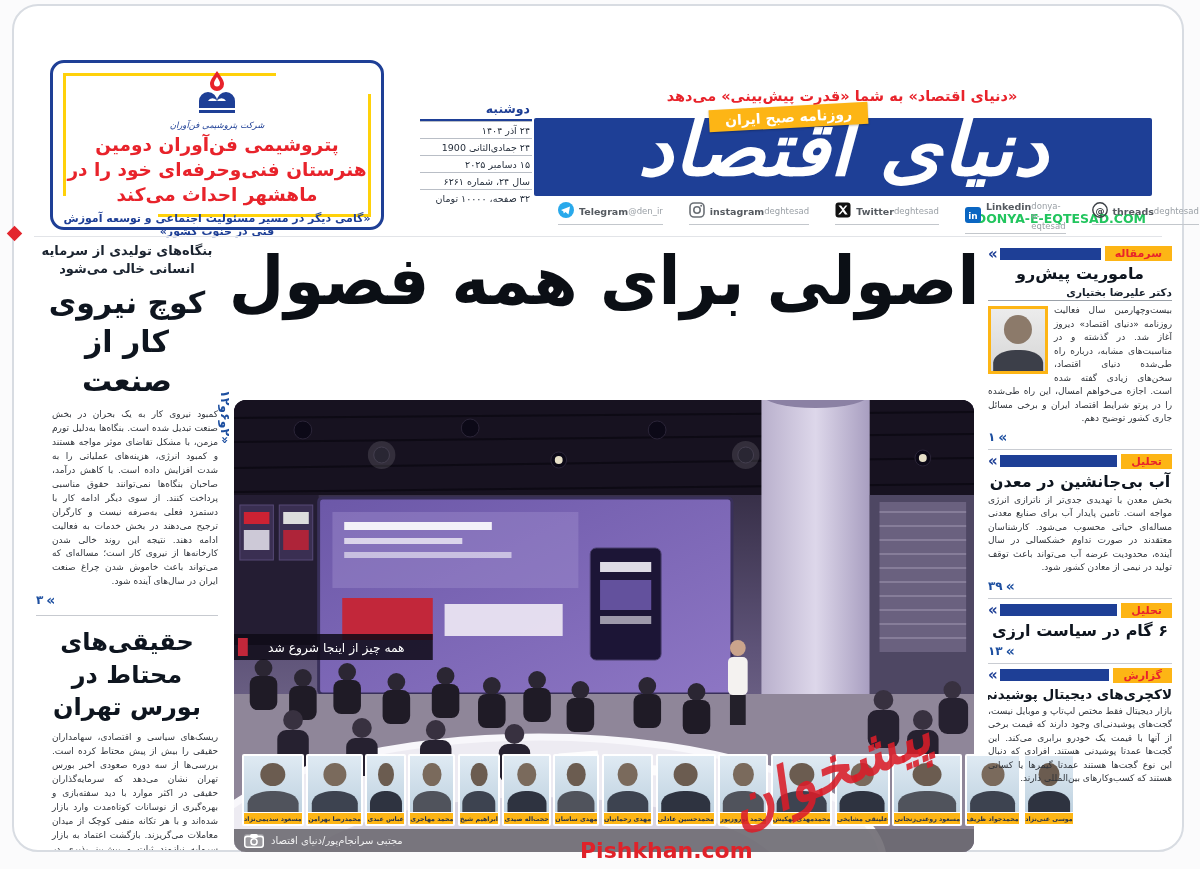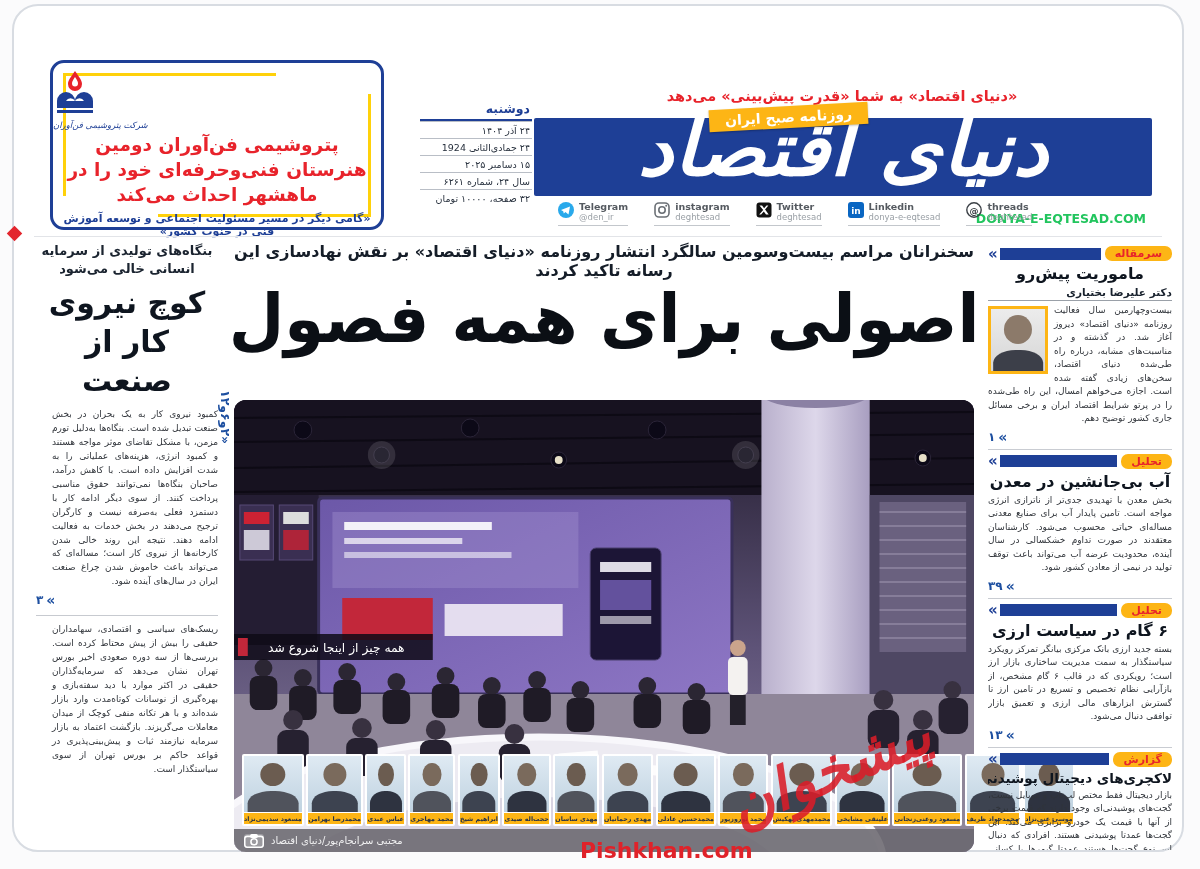--- a/index.html
+++ b/index.html
@@ -5,21 +5,21 @@
   html,body{margin:0;padding:0;width:1200px;height:869px;background:#fbfbfc;overflow:hidden;
     font-family:"DejaVu Sans",sans-serif;}
   .page-card{position:absolute;left:12px;top:4px;width:1168px;height:844px;background:#fff;
     border:2px solid #d8dce2;border-radius:26px;}
   .abs{position:absolute;}
 
   
   .ad-box{left:36px;top:54px;width:328px;height:164px;border:3px solid #1e3f96;border-radius:14px;background:#fff;}
   .ad-accent1{position:absolute;left:10px;top:10px;width:210px;height:120px;border-left:3px solid #ffd10a;border-top:3px solid #ffd10a;}
   .ad-accent2{position:absolute;right:10px;bottom:10px;width:210px;height:120px;border-right:3px solid #ffd10a;border-bottom:3px solid #ffd10a;}
-  .ad-inner{position:absolute;inset:0;display:flex;flex-direction:column;align-items:flex-end;justify-content:flex-start;padding-top:6px;}
+  .ad-inner{position:absolute;inset:0;display:flex;flex-direction:column;align-items:center;justify-content:flex-start;padding-top:6px;}
   .ad-logo-cap{font-size:8.5px;color:#1e3f96;font-style:italic;margin-top:1px;}
   .ad-head{color:#e8232b;font-weight:900;font-size:18.5px;line-height:1.35;text-align:center;margin-top:3px;}
   .ad-sub{color:#1e3f96;font-weight:700;font-size:11px;text-align:center;margin-top:4px;}
 
   
   .date-col{left:406px;top:92px;width:112px;height:136px;font-size:9.5px;color:#27303d;}
   .date-row{border-top:1px solid #b9bec6;padding:3px 2px 2px 0;text-align:right;white-space:nowrap;}
   .date-weekday{color:#1e3f96;font-weight:900;font-size:12.5px;border-top:none;border-bottom:2px solid #1e3f96;padding-bottom:3px;}
 
   
@@ -28,21 +28,21 @@
   .logo-band{position:absolute;top:56px;left:4px;right:2px;height:78px;background:#1e3f96;border-radius:2px;}
   .logo-script{position:absolute;top:-12px;left:0;right:0;text-align:center;color:#fff;font-weight:900;
     font-size:74px;font-style:italic;transform:scaleX(1.08);letter-spacing:2px;white-space:nowrap;}
   .morning-badge{position:absolute;top:-12px;left:175px;background:#fdb515;color:#fff;font-weight:900;font-size:14px;
     padding:3px 16px;transform:rotate(-3deg);box-shadow:0 1px 2px rgba(0,0,0,.25);}
   .domain-txt{position:absolute;right:6px;bottom:-30px;color:#22c55e;font-weight:900;font-size:12.5px;direction:ltr;}
 
   
   .social-row{left:544px;top:196px;display:flex;direction:ltr;gap:26px;align-items:flex-start;}
   .soc-item{display:flex;direction:ltr;gap:5px;align-items:center;border-bottom:1px solid #c3c7cc;padding-bottom:2px;}
-  .soc-texts{display:flex;flex-direction:column;line-height:1.15;}
+  .soc-texts{display:flex;flex-direction:row;line-height:1.15;}
   .soc-name{font-size:9.5px;font-weight:700;color:#555a60;direction:ltr;}
   .soc-handle{font-size:8.5px;color:#9aa0a6;direction:ltr;}
   .header-rule{left:20px;right:20px;top:230px;height:1px;background:#e2e4e8;}
 
   
   .left-col{left:22px;top:236px;width:182px;height:608px;overflow:hidden;}
   .kicker-sm{font-weight:700;font-size:13px;color:#1b2430;text-align:center;line-height:1.35;}
   .head-xl{font-weight:900;font-size:30px;color:#0e151f;text-align:center;line-height:1.3;margin:6px 0 8px;}
   .head-lg{font-weight:900;font-size:24px;color:#0e151f;text-align:center;line-height:1.35;margin:10px 0 8px;}
   .body-txt{font-size:9px;line-height:1.55;color:#30343a;text-align:justify;margin-left:16px;}
@@ -76,21 +76,21 @@
   .plabel{height:11px;background:#fdb515;color:#23314a;font-weight:700;font-size:6.3px;text-align:center;line-height:11px;
     white-space:nowrap;overflow:hidden;margin-top:1px;}
 
   
   .sidebar{right:10px;top:236px;width:184px;height:608px;overflow:hidden;}
   .sec{border-top:1px solid #c9ccd2;padding-top:4px;margin-top:4px;}
   .sec:first-child{border-top:none;margin-top:0;}
   .sec-head{display:flex;direction:ltr;align-items:center;gap:4px;height:15px;margin-bottom:3px;}
   .sec-chev{color:#1e3f96;font-weight:900;font-size:15px;line-height:12px;letter-spacing:-2px;}
   .sec-bar{flex:1;height:12px;background:#1e3f96;}
-  .sec-tag{background:#fdb515;color:#e8232b;font-weight:900;font-size:11px;padding:0 10px;height:15px;line-height:15px;border-radius:7px;}
+  .sec-tag{background:#fdb515;color:#e8232b;font-weight:900;font-size:11px;padding:0 10px;height:15px;line-height:15px;}
   .sec-title{font-weight:900;font-size:16px;color:#0e151f;text-align:center;white-space:nowrap;margin:2px 0 3px;}
   .sec-title.tight{font-size:13.5px;}
   .sec-body{font-size:9px;line-height:1.5;color:#30343a;text-align:justify;}
   .author-row{font-weight:700;font-size:10.5px;color:#17202c;border-bottom:1px solid #9aa0a8;padding-bottom:2px;margin-bottom:3px;text-align:right;}
   .author-photo{float:left;width:54px;height:62px;border:3px solid #fdb515;margin:2px 6px 2px 0;position:relative;
     background:linear-gradient(#ececec,#d6d6d6);overflow:hidden;}
   .author-photo::before{content:"";position:absolute;top:10%;left:50%;transform:translateX(-50%);width:52%;height:46%;border-radius:50%;background:#8c7a6a;}
   .author-photo::after{content:"";position:absolute;bottom:-12%;left:50%;transform:translateX(-50%);width:92%;height:46%;border-radius:45% 45% 0 0;background:#3c3f49;}
 
   
@@ -119,21 +119,21 @@
       </span>
       <div class="ad-logo-cap">شرکت پتروشیمی فن‌آوران</div>
       <div class="ad-head">پتروشیمی فن‌آوران دومین هنرستان فنی‌وحرفه‌ای خود را در ماهشهر احداث می‌کند</div>
       <div class="ad-sub">«گامی دیگر در مسیر مسئولیت اجتماعی و توسعه آموزش فنی در جنوب کشور»</div>
     </div>
   </div>
 
   <div class="abs date-col">
     <div class="date-row date-weekday">دوشنبه</div>
     <div class="date-row">۲۴ آذر ۱۴۰۴</div>
-    <div class="date-row">۲۴ جمادی‌الثانی 1924</div>
+    <div class="date-row">۲۴ جمادی‌الثانی 1900</div>
     <div class="date-row">۱۵ دسامبر ۲۰۲۵</div>
     <div class="date-row">سال ۲۴، شماره ۶۲۶۱</div>
     <div class="date-row">۳۲ صفحه، ۱۰۰۰۰ تومان</div>
   </div>
 
   <div class="abs masthead">
     <div class="tagline">«دنیای اقتصاد» به شما «قدرت پیش‌بینی» می‌دهد</div>
     <div class="logo-band">
       <div class="logo-script">دنیای اقتصاد</div>
       <div class="morning-badge">روزنامه صبح ایران</div>
@@ -205,26 +205,26 @@
 
   <div class="abs left-col">
     <div class="kicker-sm">بنگاه‌های تولیدی از سرمایه انسانی خالی می‌شود</div>
     <div class="head-xl">کوچ نیروی کار از صنعت</div>
     <div class="body-txt">کمبود نیروی کار به یک بحران در بخش صنعت تبدیل شده است. بنگاه‌ها به‌دلیل تورم مزمن، با مشکل تقاضای موثر مواجه هستند و کمبود انرژی، هزینه‌های عملیاتی را به شدت افزایش داده است. با کاهش درآمد، صاحبان بنگاه‌ها نمی‌توانند حقوق مناسبی پرداخت کنند. از سوی دیگر ادامه کار با دستمزد فعلی به‌صرفه نیست و کارگران ترجیح می‌دهند در بخش خدمات به فعالیت ادامه دهند. نتیجه این روند خالی شدن کارخانه‌ها از نیروی کار است؛ مساله‌ای که می‌تواند باعث خاموش شدن چراغ صنعت ایران در سال‌های آینده شود.</div>
     <div class="pref">
       <span>۳</span>
         <span class="mark">«</span>
     </div>
     <div class="col-rule"></div>
+    <div class="head-lg">حقیقی‌های محتاط در بورس تهران</div>
     <div class="body-txt">ریسک‌های سیاسی و اقتصادی، سهامداران حقیقی را بیش از پیش محتاط کرده است. بررسی‌ها از سه دوره صعودی اخیر بورس تهران نشان می‌دهد که سرمایه‌گذاران حقیقی در اکثر موارد با دید سفته‌بازی و بهره‌گیری از نوسانات کوتاه‌مدت وارد بازار شده‌اند و با هر تکانه منفی کوچک از میدان معاملات می‌گریزند. بازگشت اعتماد به بازار سرمایه نیازمند ثبات و پیش‌بینی‌پذیری در قواعد حاکم بر بورس تهران از سوی سیاستگذار است.</div>
 
   </div>
 
   <div class="abs center-col">
-    <div class="lead-kicker">سخنرانان مراسم بیست‌وسومین سالگرد انتشار روزنامه «دنیای اقتصاد» بر نقش نهادسازی این رسانه تاکید کردند</div>
     <div class="lead-head">اصولی برای همه فصول</div>
     <div class="vref">«۲و۶و۱۲</div>
 
     <div class="photo-wrap">
       <svg viewBox="0 0 752 452" preserveAspectRatio="none">
         <defs>
           <linearGradient id="gBg" x1="0" y1="0" x2="0" y2="1">
             <stop offset="0" stop-color="#201a2b"></stop>
               <stop offset=".55" stop-color="#5e5378"></stop>
               <stop offset="1" stop-color="#8c82a3"></stop>
@@ -464,21 +464,20 @@
       </div>
     </div>
 
     <div class="sec">
       <div class="sec-head">
         <span class="sec-chev">«</span>
         <span class="sec-bar"></span>
         <span class="sec-tag">تحلیل</span>
       </div>
       <div class="sec-title">۶ گام در سیاست ارزی</div>
-      <div class="sec-body">بسته جدید ارزی بانک مرکزی بیانگر تمرکز رویکرد سیاستگذار به سمت مدیریت ساختاری بازار ارز است؛ رویکردی که در قالب ۶ گام مشخص، از بازآرایی نظام تخصیص و تسریع در تامین ارز تا گسترش ابزارهای مالی ارزی و تعمیق بازار توافقی دنبال می‌شود.</div>
       <div class="pref">
         <span>۱۳</span>
           <span class="mark">«</span>
       </div>
     </div>
 
     <div class="sec">
       <div class="sec-head">
         <span class="sec-chev">«</span>
         <span class="sec-bar"></span>

